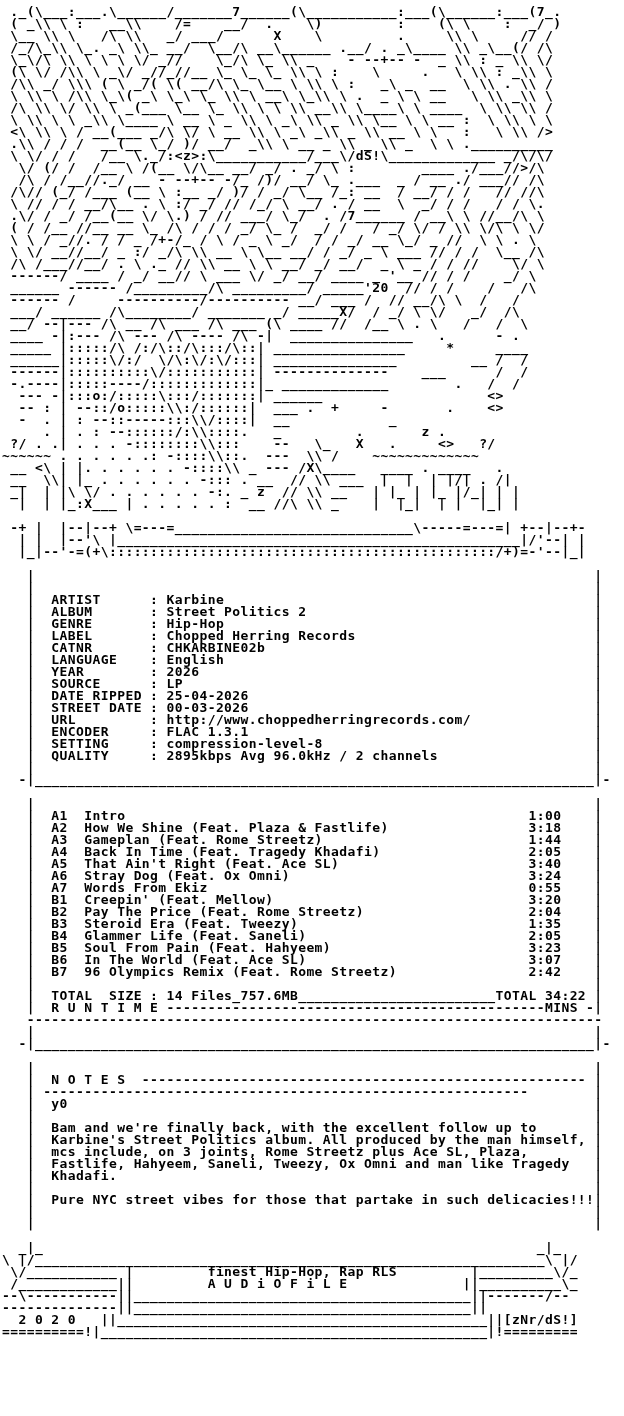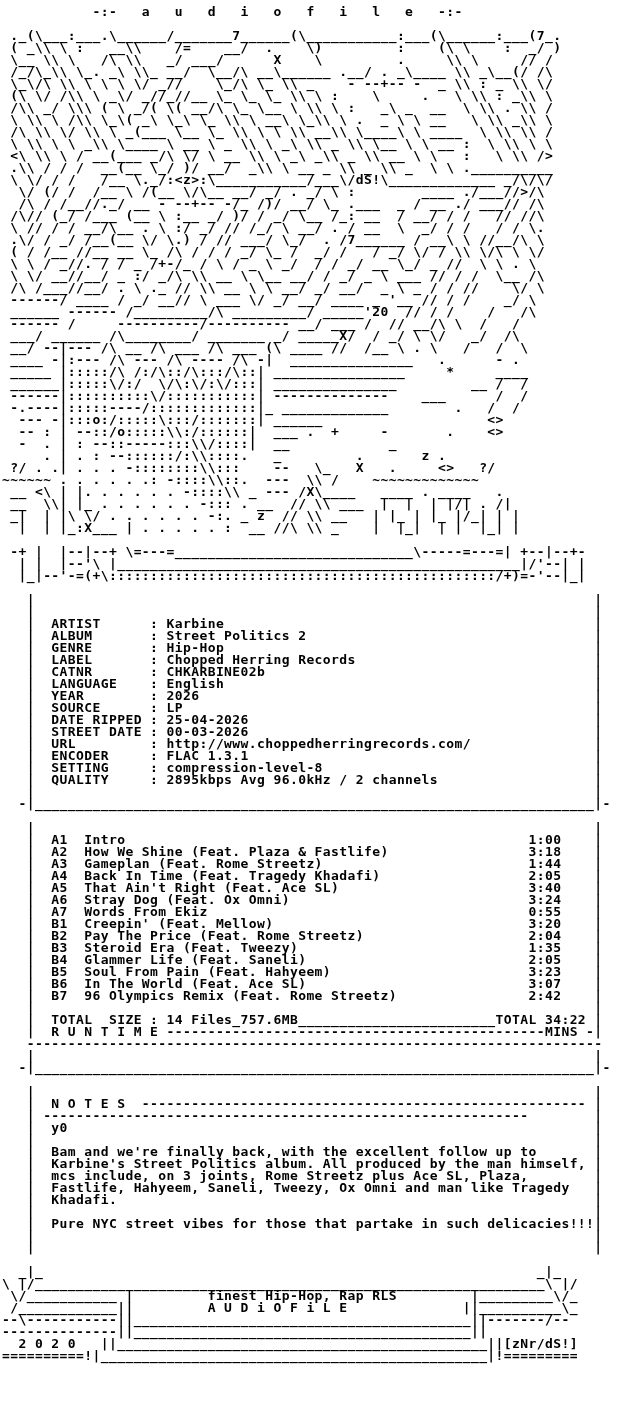--- a/index.html
+++ b/index.html
@@ -21,22 +21,21 @@
     line-height: 12px;
     letter-spacing: 0.4px;
     color: #000000;
     white-space: pre;
   }
   .spacer { display: block; }
 </style>
 </head>
 <body>
 
-<pre class="nfo"><span id="s-banner">           -:-   a   u   d   i   o   f   i   l   e   -:-
-</span>
+<pre class="nfo">
 <span id="s-art-top"> ._(\___:___.\______/_______7______(\___________:___(\______:___(7_.
  ( _\\ \ :   __\\    /=    __/  .    \)         :    (\ \    :  _/ )
  \__ \\ \   /\ \\   _/ ___/      X    \         .     \\ \     // /
  /_/\_\\ \_. _\ \\_ __/  \__/\ __\______ .__/ . _\____ \\ _\__(/ /\
  \_\/\ \\ \ \ \ \/ _//    \_/\ \_ \\ _    - --+-- -  _ \\ : _ \\ \/
  (\ \/ /\\ \ _\/ _//_//__ \_ \_ \_ \\ \ :    \     .   \ \\ : _\\ \
  /\\ _/ \\\ ( \ _/( \( __/\ \_ \__ \ \\ \ :   _\ _  __  \ \\ . \\ /
  \ \\ \ /\\ \_\( _\ \_\ \_ \\ \ __\ \_\\ \ .  _ \ \ __   \ \\ _\\ \
  /\ \\ \/ \\ \ _(___ \__ \_ \\ \ \ \\ __\\ \____\ \ ____  \ \\ \\ /
  \ \\ \ \ _\\ \____ \ __ \ _ \\ \ _\ \\ _ \\ \__ \ \ __ :  \ \\ \ \

